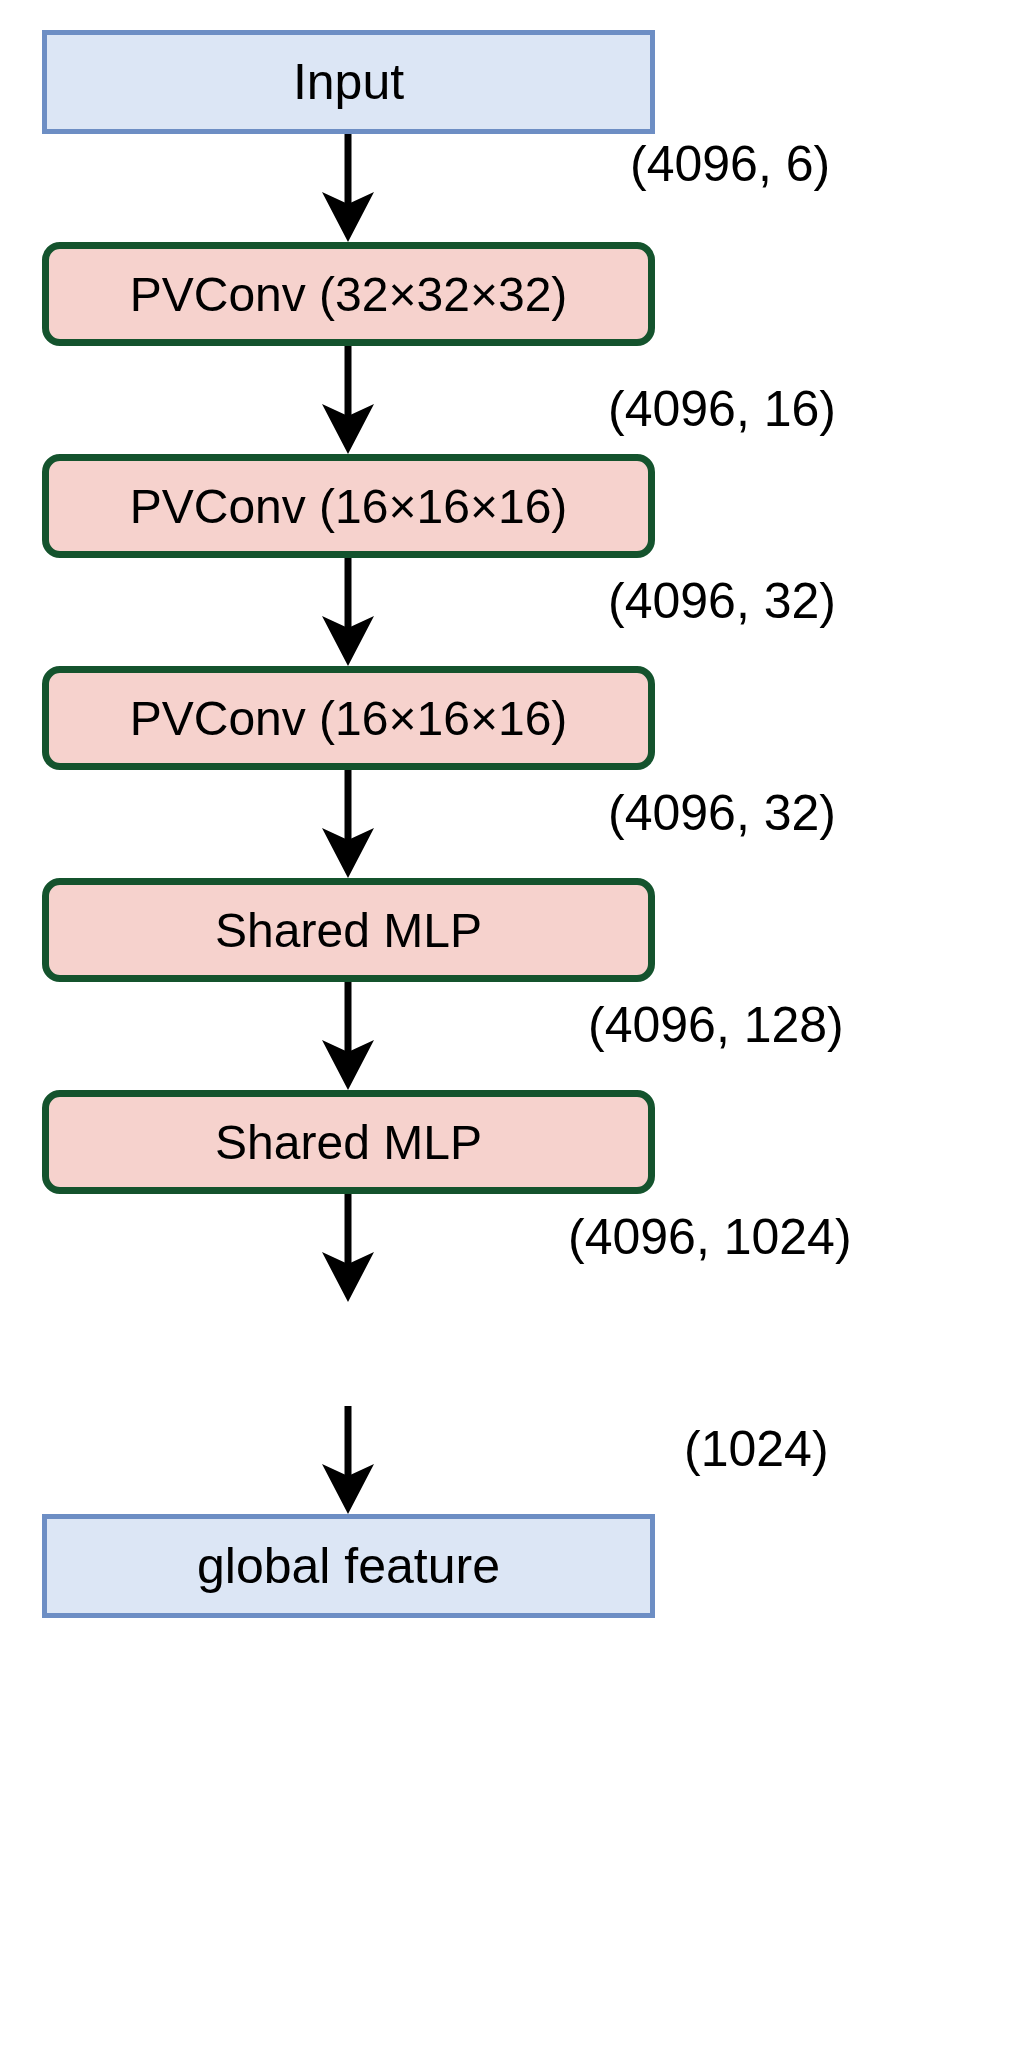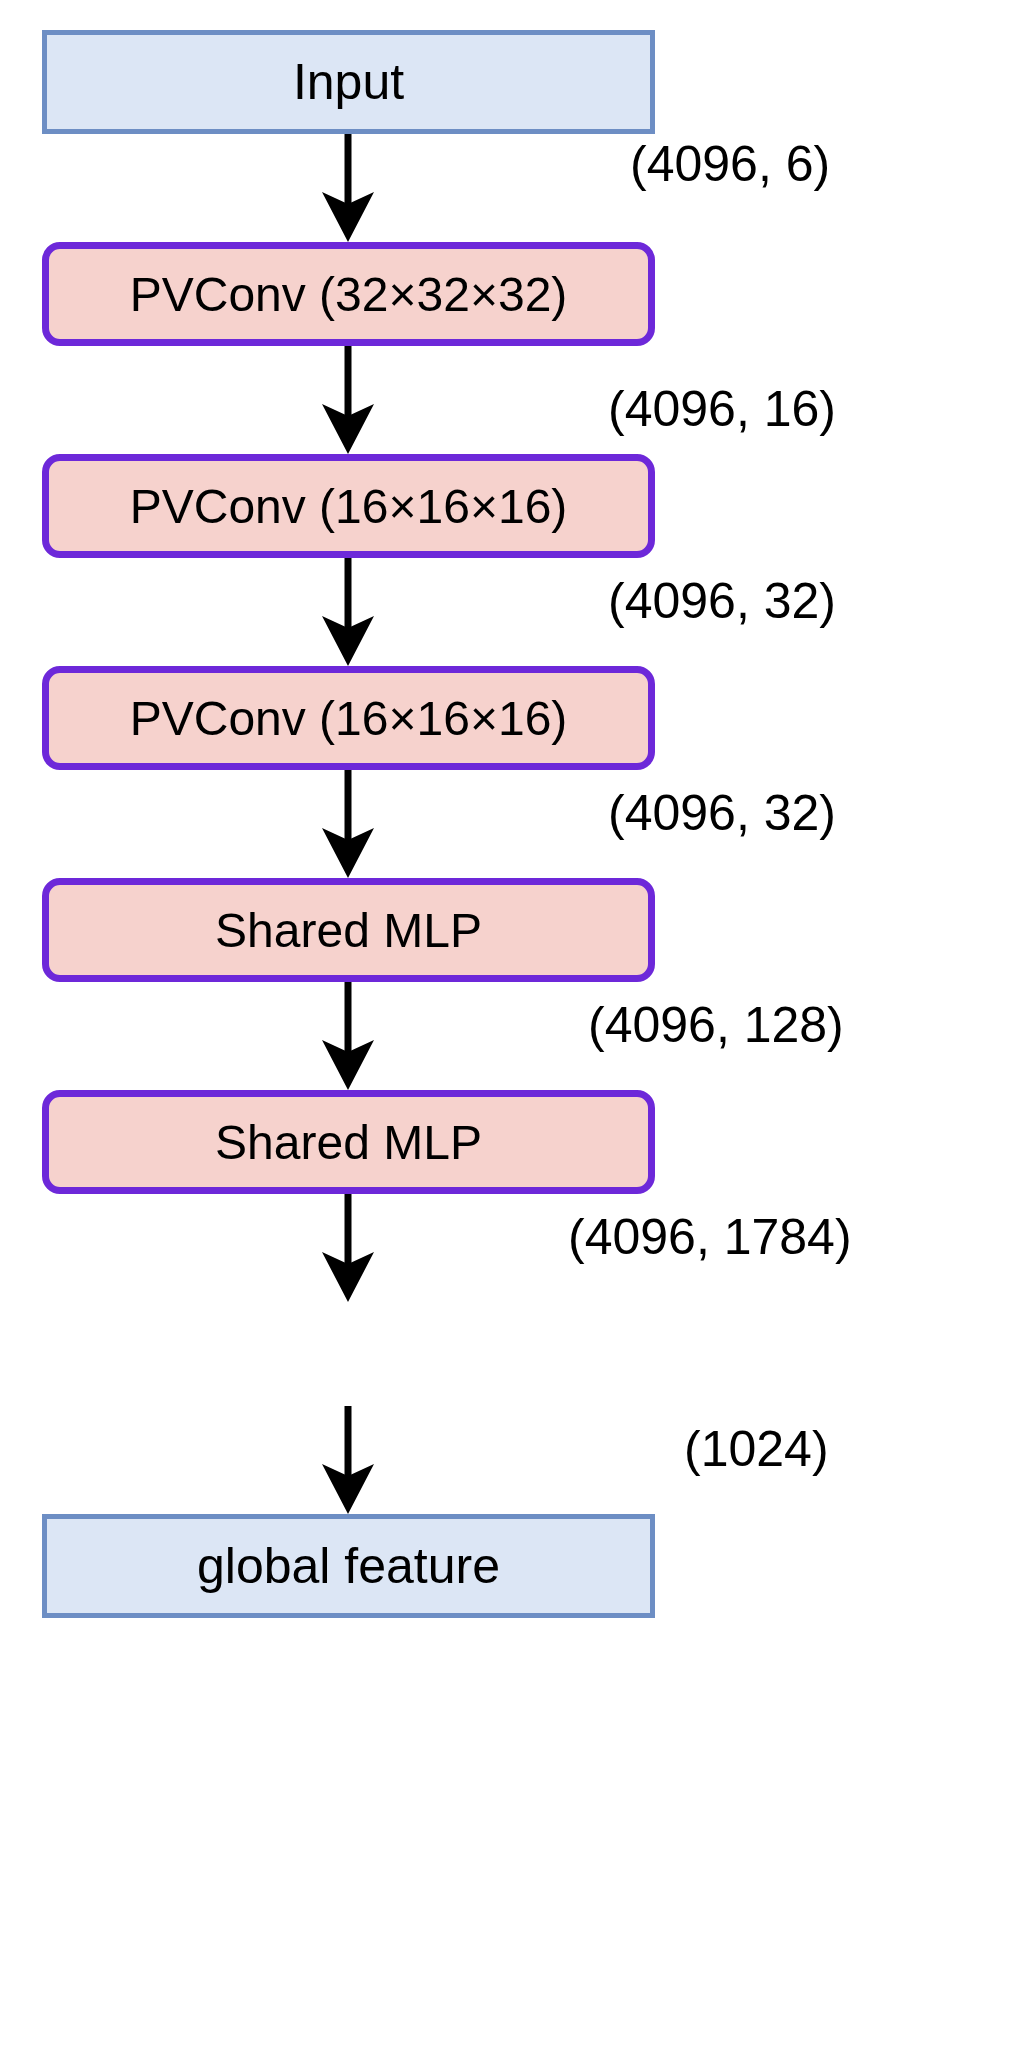--- a/index.html
+++ b/index.html
@@ -33,21 +33,21 @@
   }
   .node-io {
     background: #dce6f5;
     border: 5px solid #6d8ec4;
     border-radius: 0;
     height: 104px;
     font-size: 50px;
   }
   .node-op {
     background: #f6d2cd;
-    border: 7px solid #6d28d9;
+    border: 7px solid #14532d;
     border-radius: 18px;
     height: 104px;
     font-size: 48px;
   }
 
   
   .arrow {
     position: absolute;
     left: 0;
     width: 1021px;
@@ -136,21 +136,21 @@
   <div class="node node-op" style="top: 1090px;">
     <span>Shared MLP</span>
   </div>
 
   <div class="arrow" style="top: 1194px;">
     <svg width="1021" height="108" viewBox="0 0 1021 108">
       <line x1="348" y1="0" x2="348" y2="90" stroke="#000" stroke-width="7"></line>
       <polygon points="348,108 322,58 348,70 374,58" fill="#000"></polygon>
     </svg>
   </div>
-  <div class="edge-label" style="left: 568px; top: 1212px;">(4096, 1784)</div>
+  <div class="edge-label" style="left: 568px; top: 1212px;">(4096, 1024)</div>
 
 
   <div class="arrow" style="top: 1406px;">
     <svg width="1021" height="108" viewBox="0 0 1021 108">
       <line x1="348" y1="0" x2="348" y2="90" stroke="#000" stroke-width="7"></line>
       <polygon points="348,108 322,58 348,70 374,58" fill="#000"></polygon>
     </svg>
   </div>
   <div class="edge-label" style="left: 672px; top: 1424px; margin-left: 12px;">(1024)</div>
 

